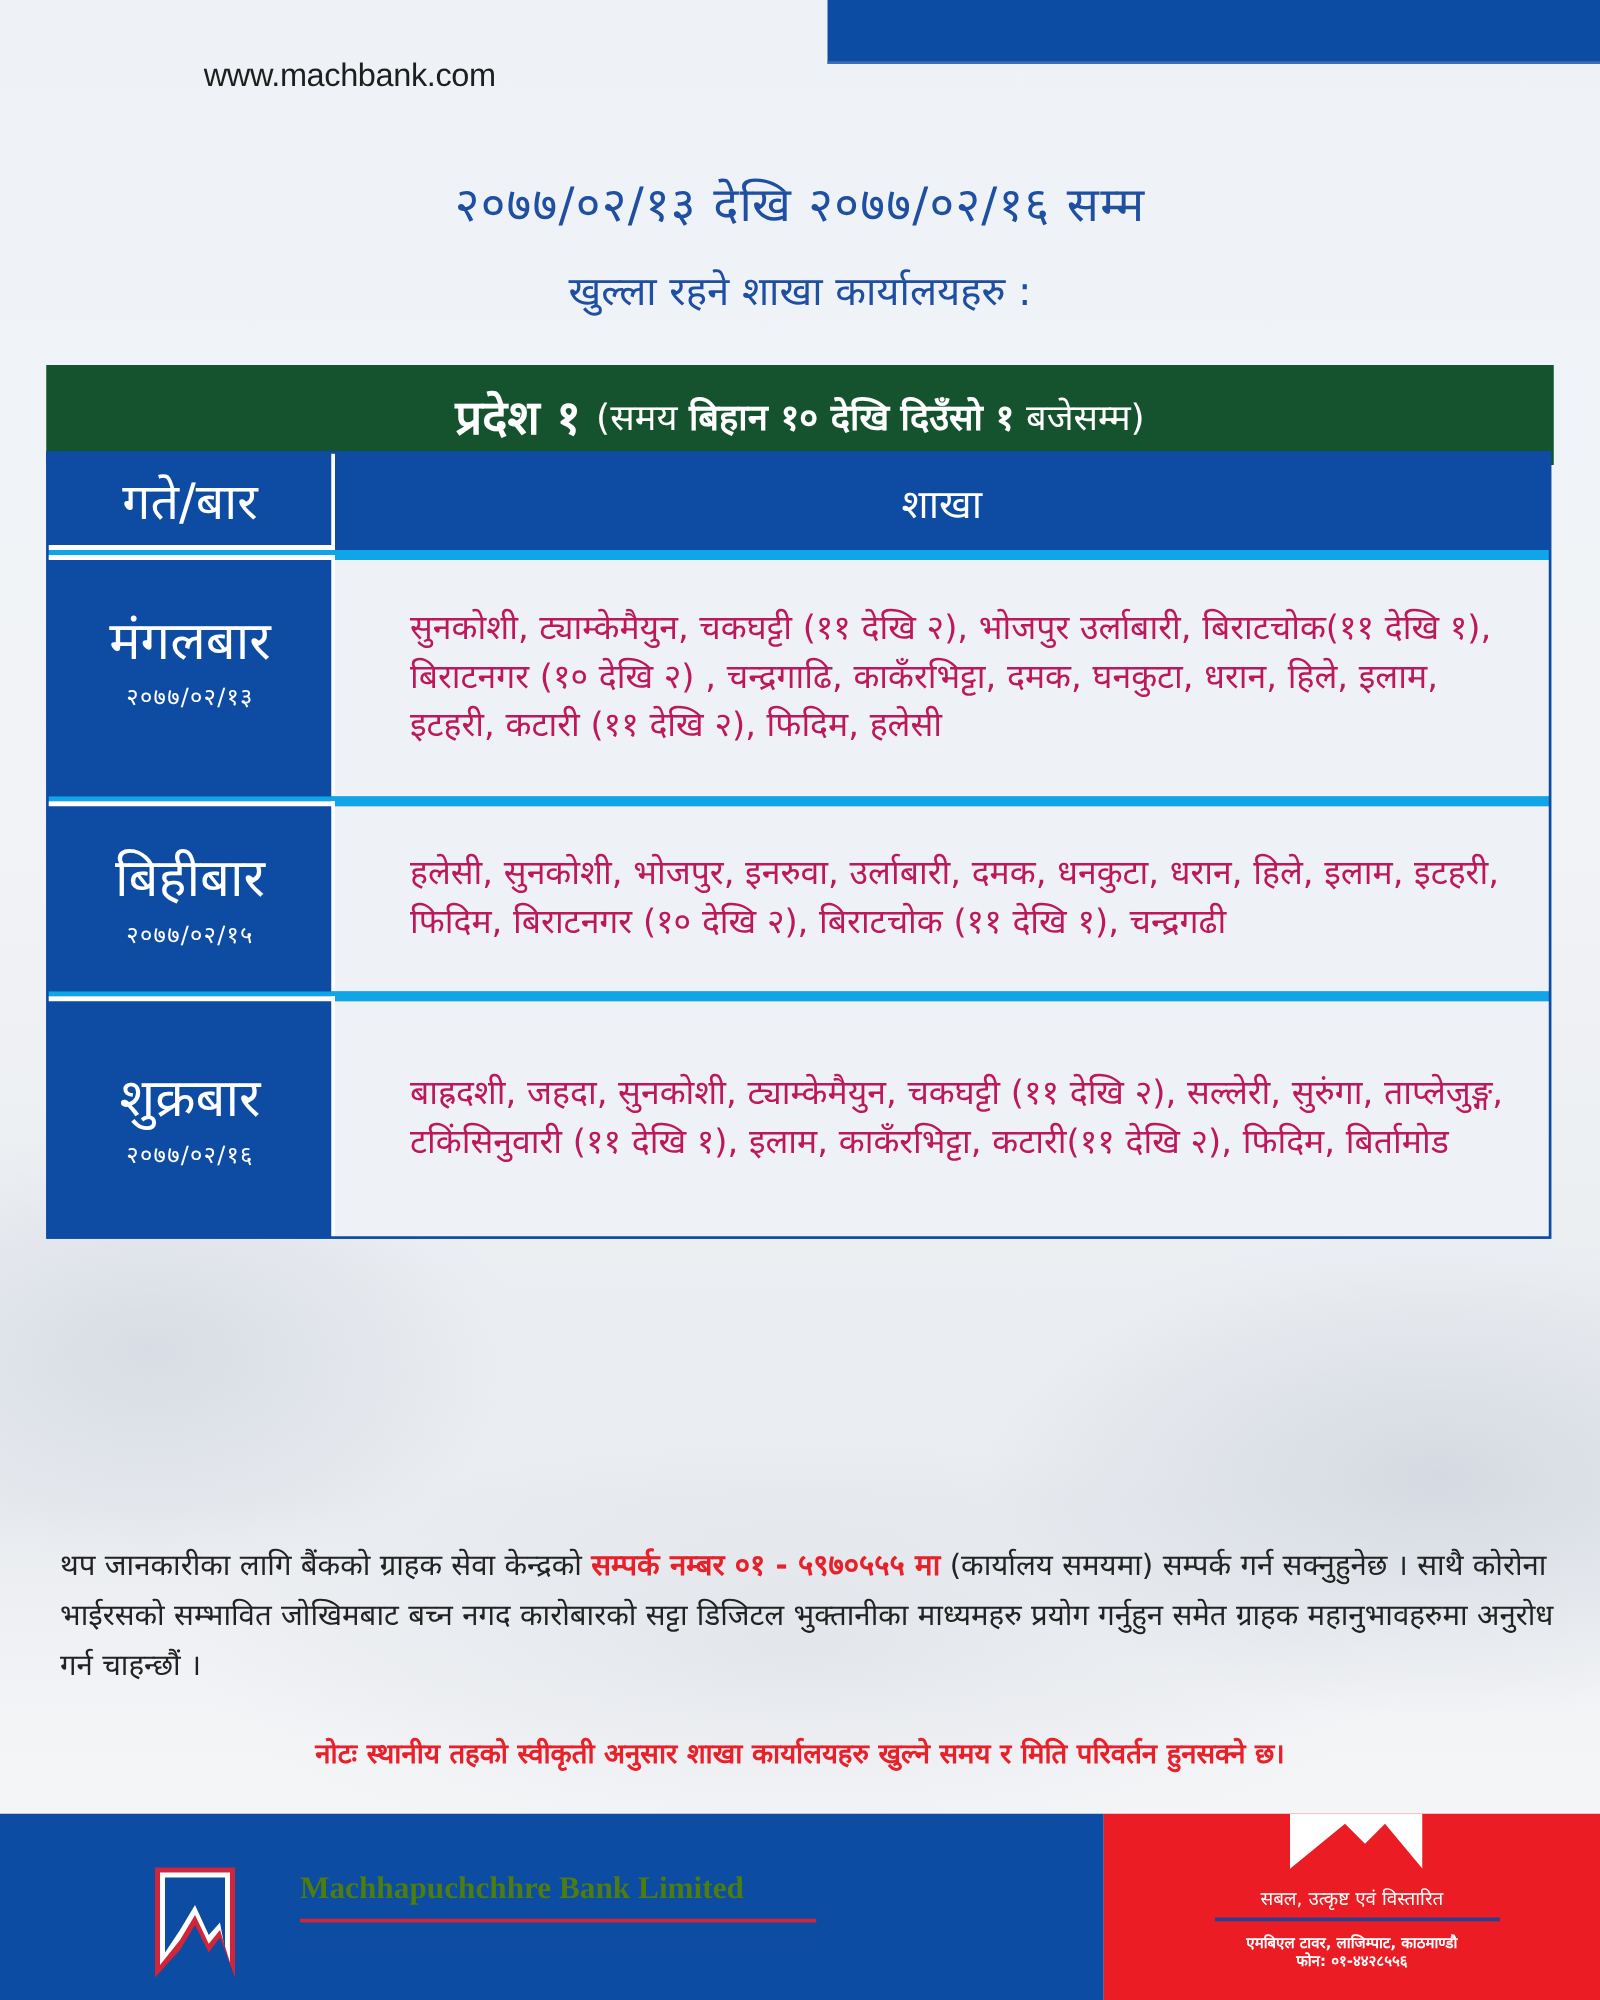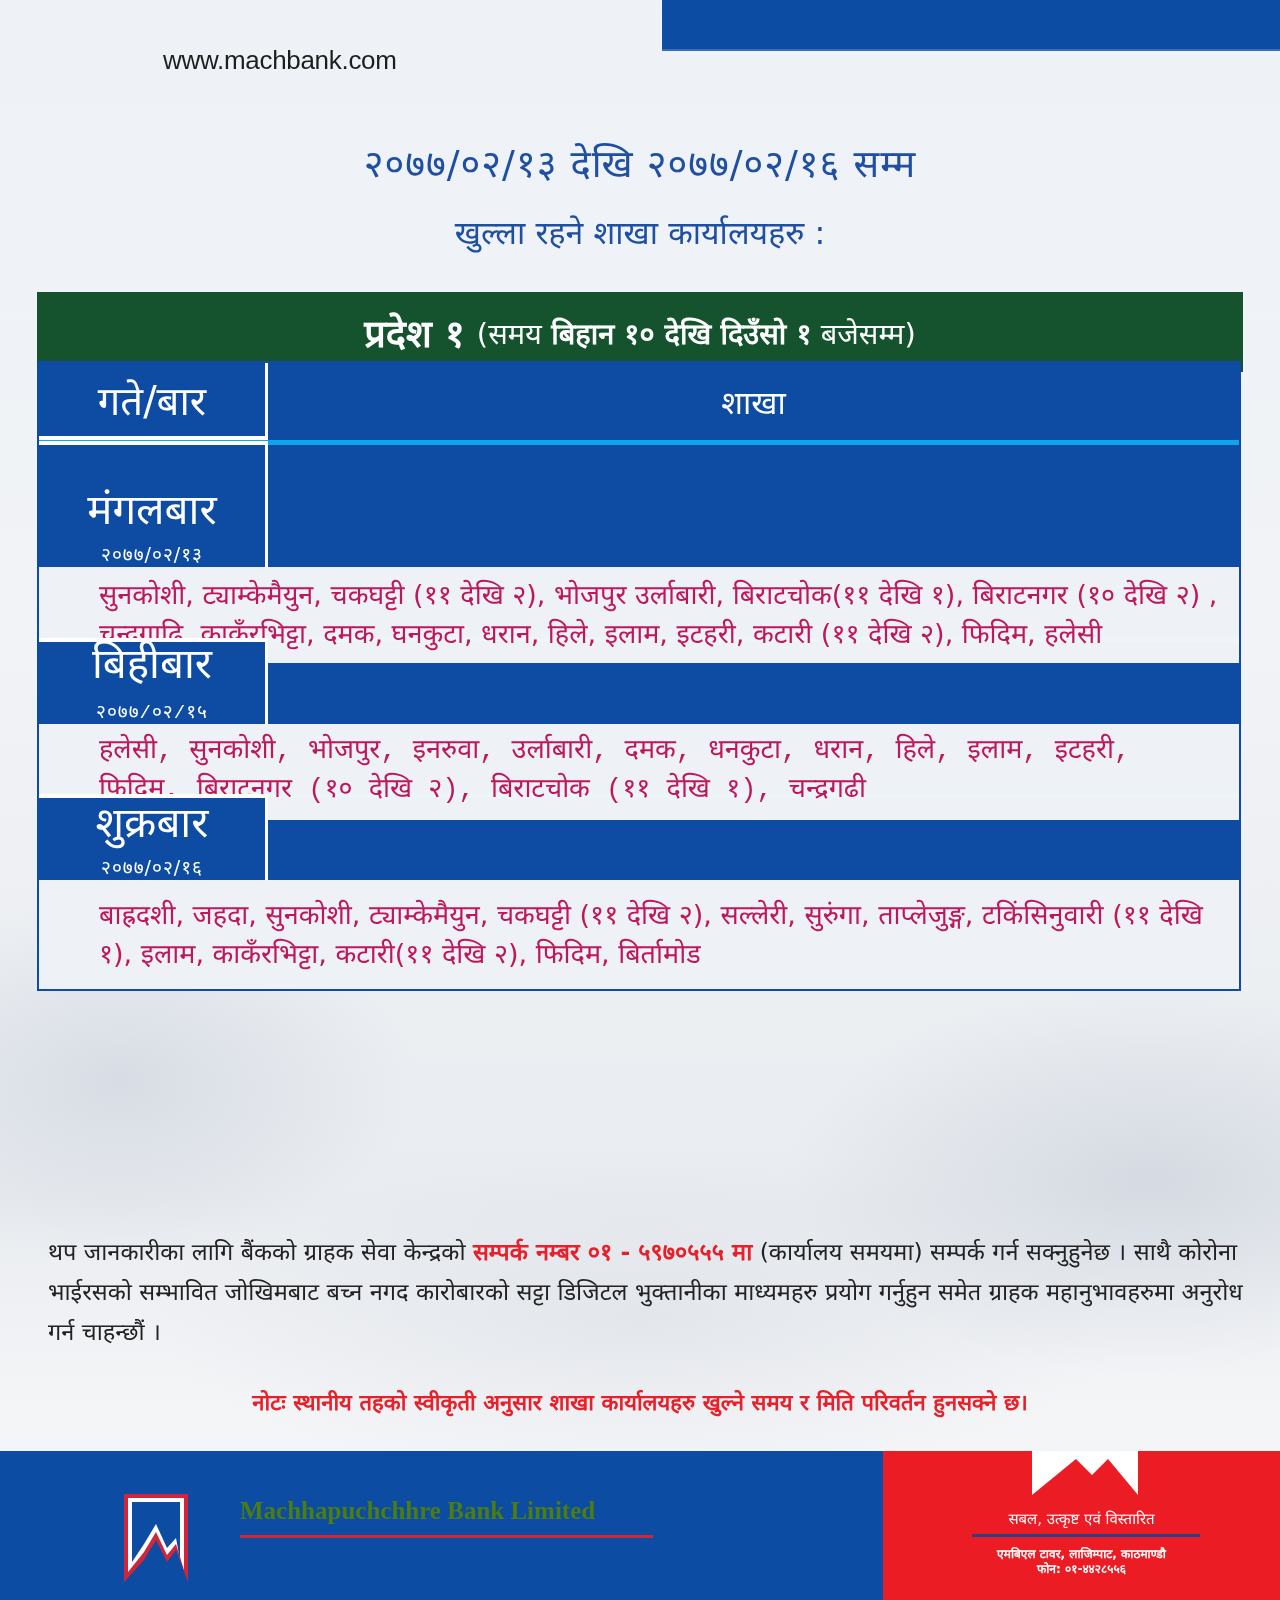--- a/index.html
+++ b/index.html
@@ -54,33 +54,33 @@
   .cell-day {
     width: 229px; background: #0d4ca2; color: #fff;
     display: flex; flex-direction: column; align-items: center; justify-content: center;
     border-right: 3px solid #ffffff;
   }
   .head-row .cell-day { font-size: 40px; border-bottom: 4px solid #fff; }
   .head-row .cell-branch {
     flex: 1; background: #0d4ca2; color: #fff; font-size: 32px;
     display: flex; align-items: center; justify-content: center;
   }
-  .data-row { border-top: 5px solid #0ea5e9; flex-direction: column; }
+  .data-row { border-top: 8px solid #0ea5e9; }
   .data-row .cell-day { border-top: 4px solid #fff; margin-top: -4px; }
   .data-row .cell-day .day-name { font-size: 42px; line-height: 50px; }
   .data-row .cell-day .day-date { font-size: 19px; margin-top: 6px; letter-spacing: 1px; }
   .data-row .cell-branch {
     flex: 1; background: rgba(248,248,249,0.96); color: #be185d;
     font-size: 27px; line-height: 39px;
     padding: 8px 20px 10px 60px;
     display: flex; align-items: center;
   }
   .data-row.r1 { height: 197px; }
   .data-row.r2 { height: 170px; }
-  .data-row.r3 { height: 156px; font-family: Liberation Mono, monospace; }
+  .data-row.r3 { height: 156px; }
   .data-row.r4 { height: 196px; }
   .data-row.r1 .cell-day { justify-content: flex-start; padding-top: 40px; }
 
   .info-para {
     position: absolute; left: 48px; top: 1232px; width: 1210px;
     font-size: 23.5px; line-height: 40px; color: #222;
   }
   .info-para .hl { color: #e8202a; font-weight: bold; }
   .note {
     position: absolute; left: 0; top: 1386px; width: 1280px; text-align: center;

